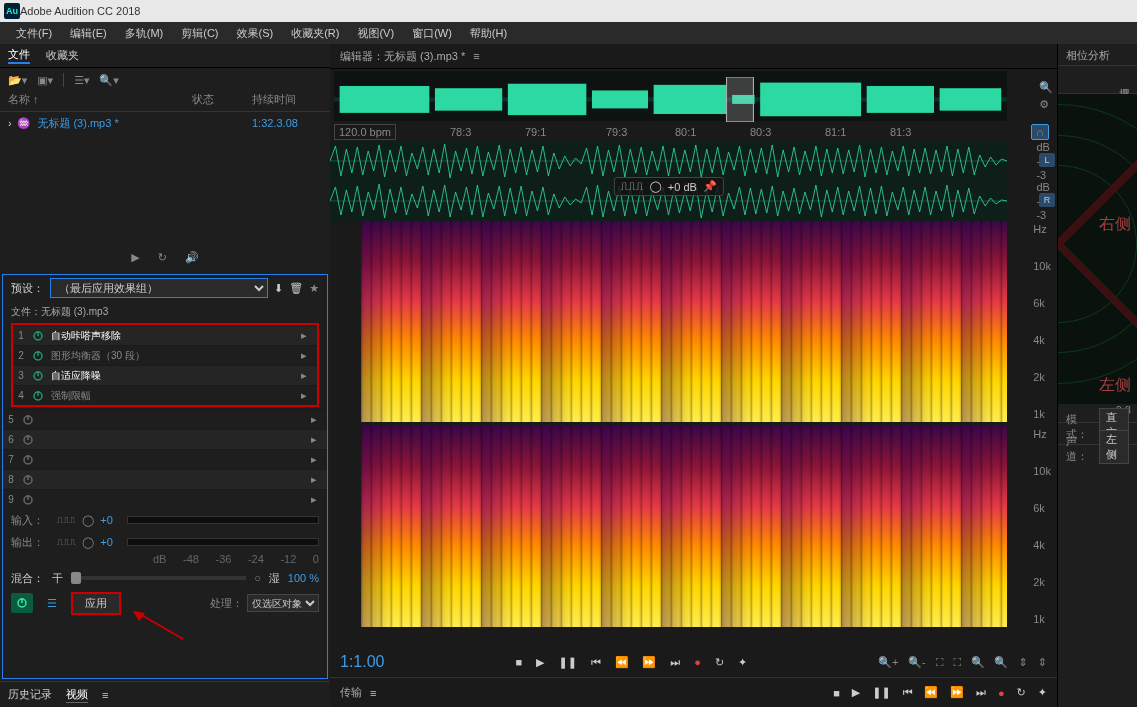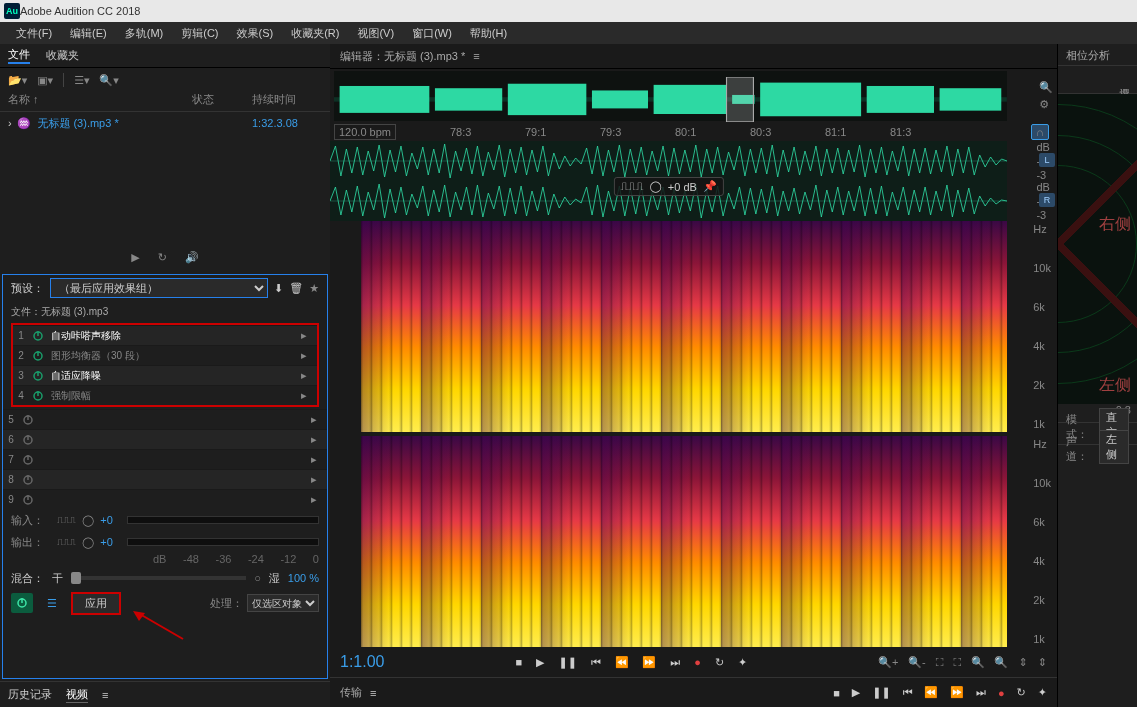--- a/index.html
+++ b/index.html
@@ -77,21 +77,21 @@
 .timeline-hdr .magnet { position:absolute; right:8px; width:18px; height:16px; background:#2c4a68; border:1px solid #3a9de8; border-radius:2px; display:flex; align-items:center; justify-content:center; }
 .wave-area { height:80px; position:relative; margin-right:50px; }
 .wave-ch { height:40px; position:relative; background:#0e1e18; }
 .db-labels { position:absolute; right:-44px; top:0; height:100%; display:flex; flex-direction:column; justify-content:space-between; font-size:9px; color:#888; }
 .ch-badge { position:absolute; right:-48px; top:12px; width:16px; height:14px; background:#2c4a68; color:#a0d0ff; font-size:9px; display:flex; align-items:center; justify-content:center; border-radius:2px; }
 .vol-overlay { position:absolute; left:50%; top:36px; transform:translateX(-50%); background:rgba(20,20,20,0.85); border:1px solid #444; padding:2px 6px; display:flex; align-items:center; gap:6px; font-size:10px; z-index:5; border-radius:3px; }
 .spectro-area { flex:1; display:flex; flex-direction:column; margin-right:50px; position:relative;padding-left:31px; }
 .spectro-ch { flex:1; position:relative; background:linear-gradient(to bottom,#3a0845 0%,#8b1538 20%,#e63946 40%,#ff8c00 60%,#ffd700 80%,#ffed4e 100%); }
 .spectro-overlay { position:absolute; inset:0; background:repeating-linear-gradient(90deg,rgba(0,0,0,0.35) 0px,transparent 2px,transparent 8px,rgba(0,0,0,0.2) 10px),repeating-linear-gradient(90deg,rgba(60,0,80,0.4) 0px,transparent 30px,transparent 60px); }
 .hz-labels { position:absolute; right:-44px; top:0; height:100%; display:flex; flex-direction:column; justify-content:space-between; font-size:9px; color:#888; padding:2px 0; }
-.time-display { height:30px; display:flex; align-items:center; padding:0 10px; }
+.time-display { height:30px; display:flex; align-items:center; padding:0 10px;margin-top:20px; }
 .time-display .tc { color:#3a9de8; font-size:16px; }
 .transport { flex:1; display:flex; justify-content:center; gap:14px; align-items:center; color:#ccc; }
 .transport .rec { color:#e04040; }
 .zoom-tools { display:flex; gap:10px; color:#888; }
 .transport-panel { height:30px; display:flex; align-items:center; padding:0 10px; border-top:1px solid #333; }
 .transport-label { color:#aaa; }
 .trans-icons { margin-left:auto; display:flex; gap:12px; color:#ccc; align-items:center; }
 .trans-icons .rec { color:#e04040; }
 
 
@@ -356,21 +356,21 @@
       </svg>
       <div class="ov-tools">
         <span>🔍</span>
         <span>⚙</span>
       </div>
     </div>
     <div class="timeline-hdr">
       <span class="bpm">120.0 bpm</span>
       <span class="tick" style="left:120px">78:3</span>
       <span class="tick" style="left:195px">79:1</span>
-      <span class="tick" style="left:270px">79:3</span>
+      <span class="tick" style="left:276px">79:3</span>
       <span class="tick" style="left:345px">80:1</span>
       <span class="tick" style="left:420px">80:3</span>
       <span class="tick" style="left:495px">81:1</span>
       <span class="tick" style="left:560px">81:3</span>
       <div class="magnet">∩</div>
     </div>
     <div class="wave-area">
       <div class="wave-ch">
         <svg width="100%" height="100%" viewBox="0 0 620 40" preserveAspectRatio="none">
             <line x1="0" y1="20" x2="620" y2="20" stroke="#1a5040"></line>

